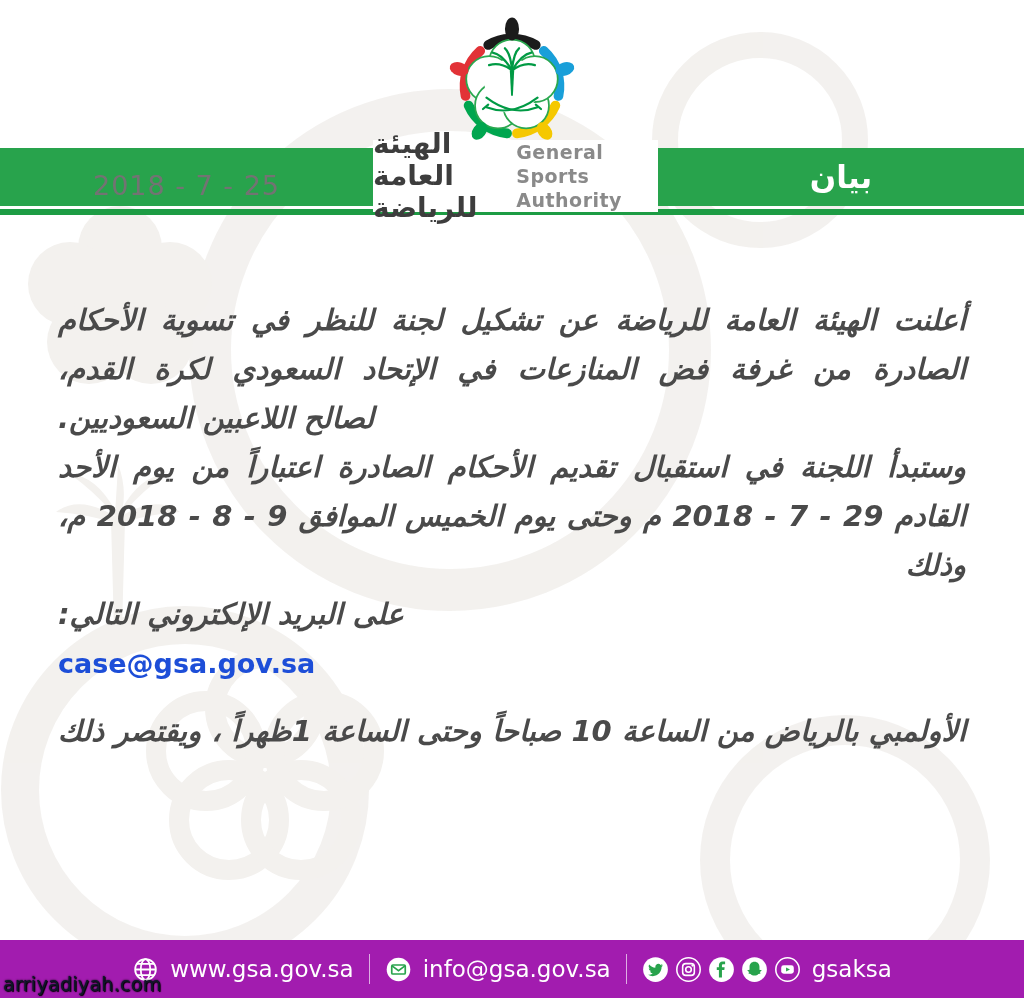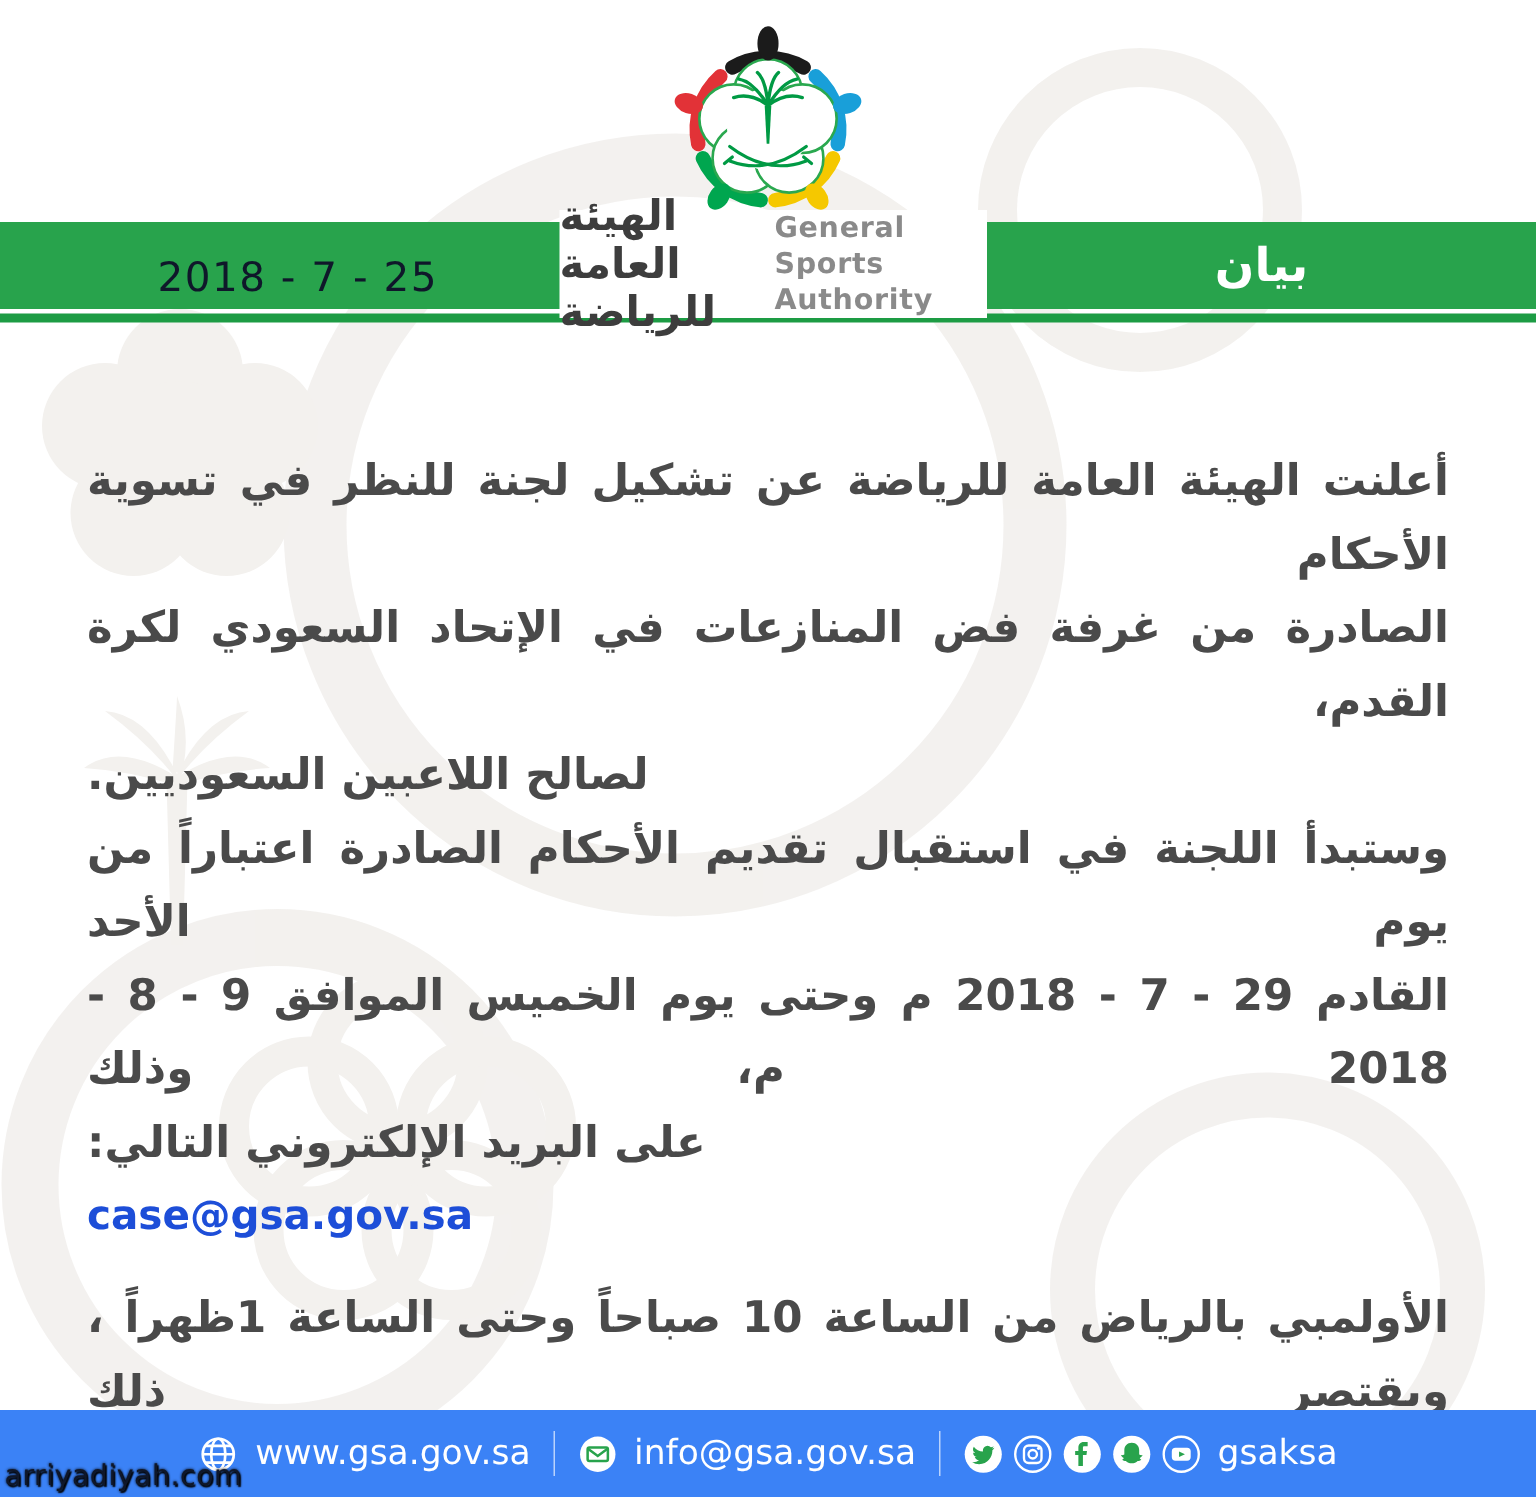--- a/index.html
+++ b/index.html
@@ -9,38 +9,38 @@
     font-family:"DejaVu Sans","Liberation Sans",sans-serif;
   }
   
   .bg-watermark{position:absolute;inset:0;z-index:0;pointer-events:none;}
   
   .logo-wrap{position:absolute;top:5px;left:50%;transform:translateX(-50%);z-index:3;}
   .header-band{position:absolute;top:148px;left:0;width:1024px;height:58px;background:#28a34c;z-index:1;}
   .header-rule{position:absolute;top:209px;left:0;width:1024px;height:6px;background:#1d9c44;z-index:1;}
   .date-box{position:absolute;top:148px;left:0;width:373px;height:74px;z-index:2;
     display:flex;align-items:center;justify-content:center;
-    color:#0f172a;font-size:27px;letter-spacing:1px;direction:ltr;padding-left:12px;}
+    color:#737373;font-size:27px;letter-spacing:1px;direction:ltr;}
   .statement-box{position:absolute;top:148px;left:658px;width:366px;height:58px;z-index:2;
     display:flex;align-items:center;justify-content:center;
     color:#ffffff;font-size:31px;font-weight:bold;}
   .org-white-box{position:absolute;top:140px;left:373px;width:285px;height:72px;background:#ffffff;z-index:2;
     display:flex;align-items:center;justify-content:center;}
   .org-ar{font-size:28px;font-weight:bold;color:#3d3d3d;line-height:32px;}
   .org-en{font-size:19px;color:#8a8a8a;line-height:24px;letter-spacing:.5px;font-weight:bold;}
   
   .body-text{position:absolute;top:296px;left:58px;width:908px;z-index:2;
     direction:rtl;color:#4a4a4a;font-size:29px;font-weight:bold;line-height:49px;}
-  .paragraph{margin:0 0 0 0;}
+  .paragraph{margin:0 0 0 0;font-style:italic;}
   .tline{text-align:left;}
   .tline-j{text-align:justify;text-align-last:justify;}
   .email-row{direction:ltr;text-align:left;font-size:27px;font-weight:bold;color:#1d4ed8;
     margin:8px 0 26px 0;line-height:34px;}
   
-  .footer-bar{position:absolute;top:940px;left:0;width:1024px;height:58px;background:#3b82f6;z-index:2;
+  .footer-bar{position:absolute;top:940px;left:0;width:1024px;height:58px;background:#a21caf;z-index:2;
     display:flex;align-items:center;justify-content:center;gap:11px;direction:ltr;}
   .footer-text{color:#ffffff;font-size:23px;}
   .footer-sep{width:1px;height:30px;background:rgba(255,255,255,.65);margin:0 4px;}
   .social-row{display:flex;align-items:center;gap:6px;}
   .icon{display:block;}
   .credit{position:absolute;left:3px;top:973px;z-index:4;color:#0f172a;font-size:19px;
     text-shadow:0 0 2px #000,1px 1px 1px #000;letter-spacing:.3px;}
 </style>
 </head>
 <body>

